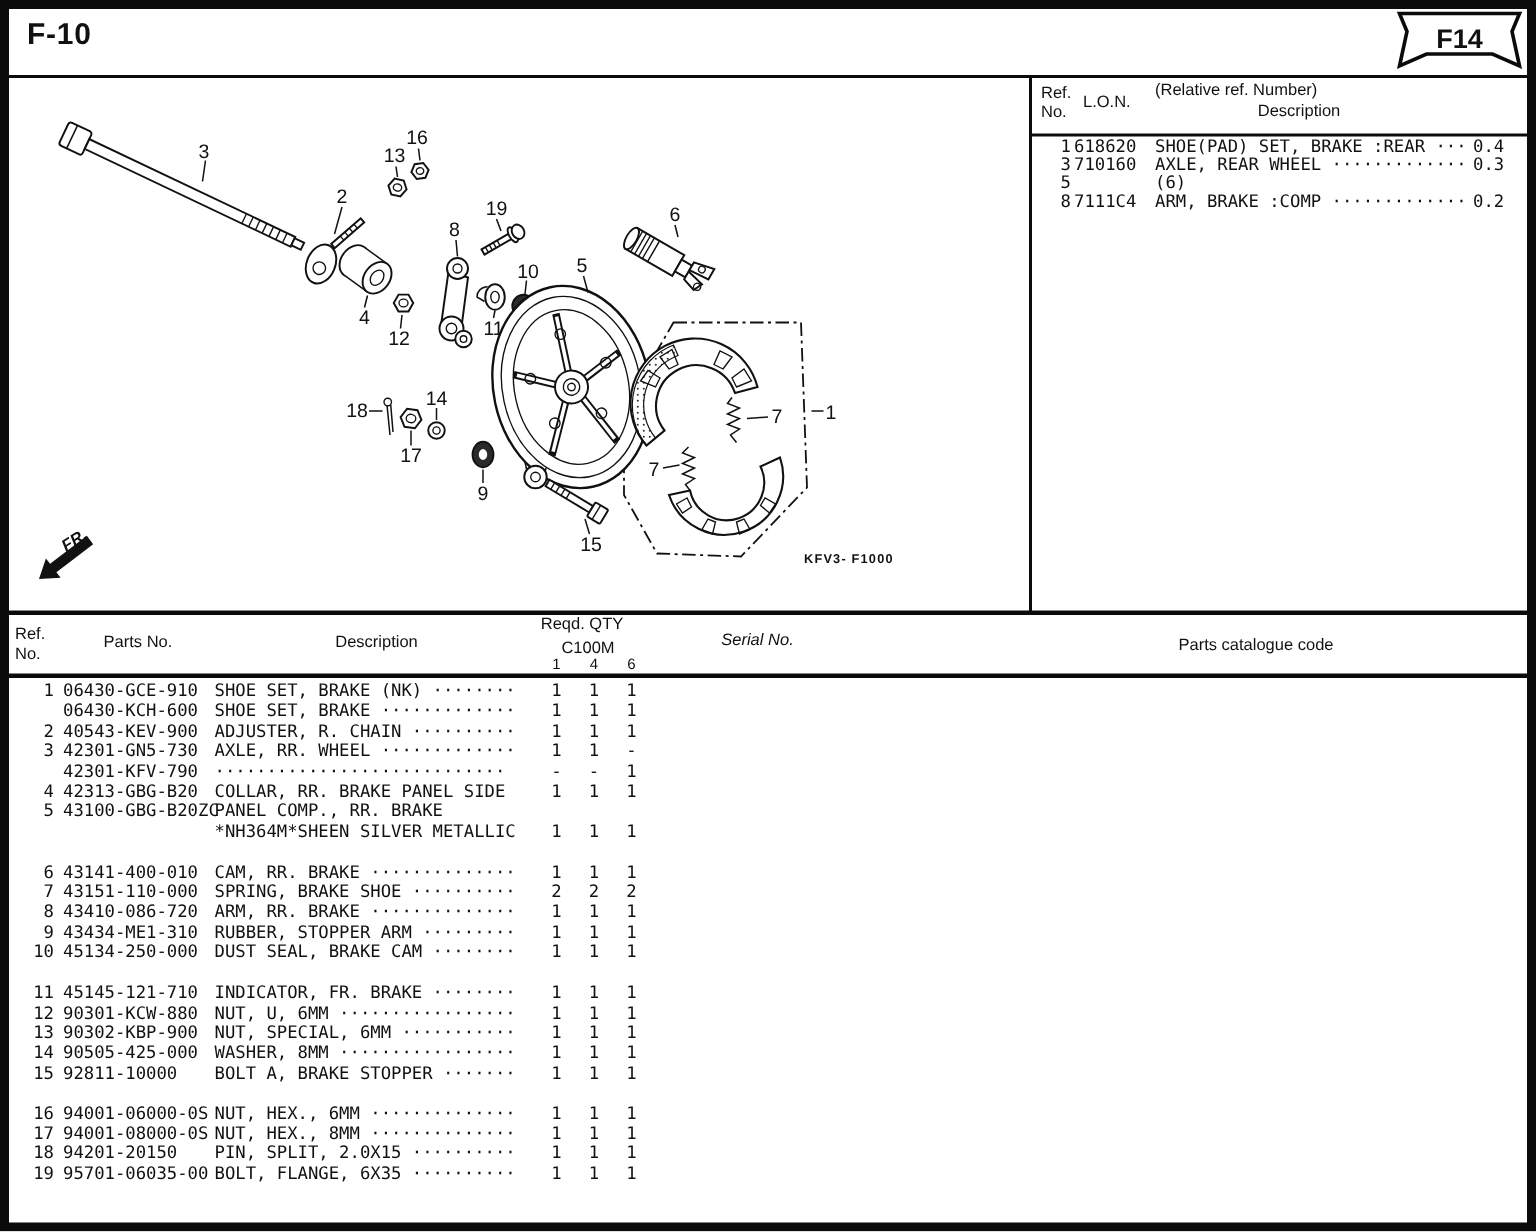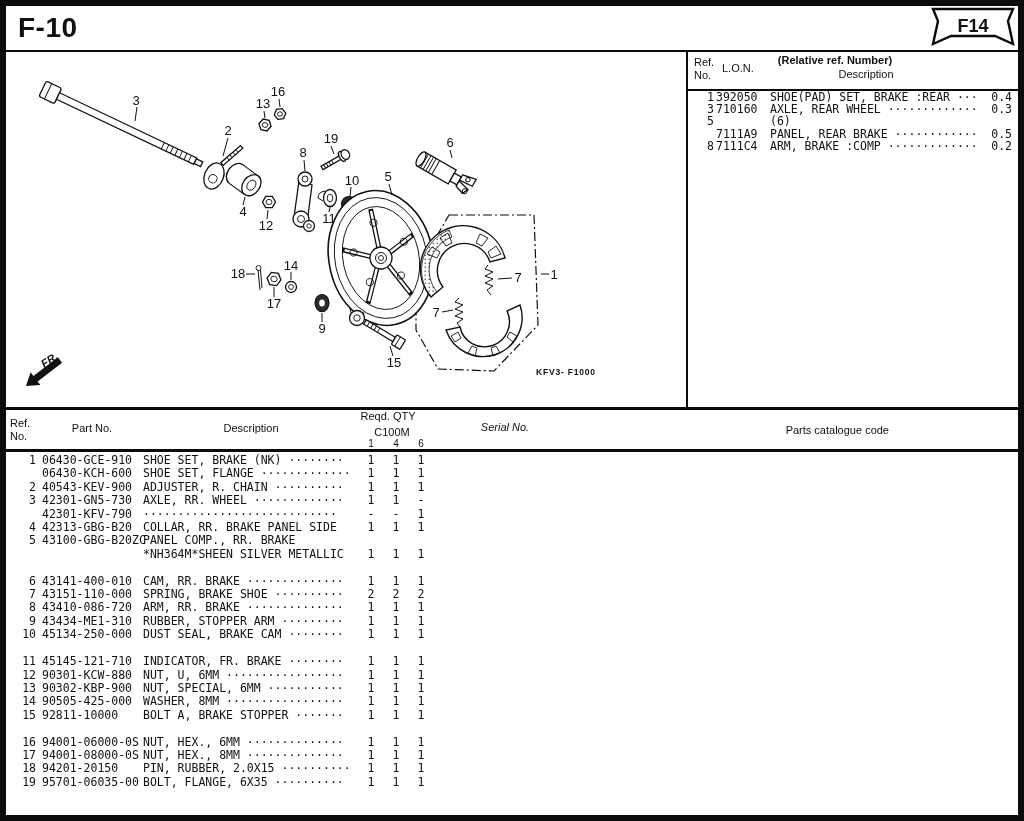--- a/index.html
+++ b/index.html
@@ -7,32 +7,32 @@
     position:relative; width:1024px; height:821px; background:#fff;
     font-family:"Liberation Sans", sans-serif; color:#111; overflow:hidden;
   }
   .page-border {
     position:absolute; inset:0; border:6px solid #0b0b0b; pointer-events:none; z-index:50;
   }
   .abs { position:absolute; }
   .hline { position:absolute; background:#0b0b0b; }
   .vline { position:absolute; background:#0b0b0b; }
 
-  .page-code { left:18px; top:12px; font-size:28px; font-weight:bold; letter-spacing:0.5px; }
+  .page-code { left:18px; top:12px; font-size:20px; font-weight:bold; letter-spacing:0.5px; }
   .page-title { left:0; top:15px; width:1024px; text-align:center; font-size:21px; letter-spacing:2px; word-spacing:10px; }
 
   
   .rt-label { position:absolute; font-size:11px; }
   .rt-rows { position:absolute; left:686px; top:91px; width:338px; }
   .rrow { position:relative; height:12.2px; font-size:11.5px; line-height:12.2px; font-family:"DejaVu Sans Mono",monospace; }
   .rrow span { position:absolute; white-space:pre; }
   .r-ref  { left:12px; width:16px; text-align:right; }
   .r-lon  { left:30px; }
   .r-desc { left:84px; }
-  .r-frt  { left:296px; width:30px; text-align:right; }
+  .r-frt  { left:296px; width:30px; }
 
   
   .pt-label { position:absolute; font-size:11px; }
   .pt-label.small { font-size:11px; }
   .pt-rows { position:absolute; left:0; top:454px; width:1024px; }
   .prow { position:relative; height:13.42px; font-size:11.5px; line-height:13.42px; font-family:"DejaVu Sans Mono",monospace; }
   .prow span { position:absolute; white-space:pre; }
   .c-ref  { left:8px;  width:28px; text-align:right; }
   .c-part { left:42px; }
   .c-desc { left:143px; }
@@ -300,80 +300,74 @@
       <polygon points="49.9,307.2 25.4,325.9 22.6,322.3 18,336 32.4,335.1 29.6,331.5 54.1,312.8" fill="#111"></polygon>
       <text class="frlabel" x="36" y="318" transform="rotate(-33 36 318)">FR.</text>
     </g>
 
     <text class="figcode" x="528" y="325">KFV3- F1000</text>
   </svg>
 
   <div class="rt-label" style="left:694px; top:56px;">Ref.</div>
   <div class="rt-label" style="left:694px; top:69px;">No.</div>
   <div class="rt-label" style="left:722px; top:62px;">L.O.N.</div>
-  <div class="rt-label" style="left:770px; top:54px; width:130px; text-align:center;font-weight:bold;">(Relative ref. Number)</div>
+  <div class="rt-label" style="left:770px; top:54px; width:130px; ">(Relative ref. Number)</div>
   <div class="rt-label" style="left:796px; top:68px; width:140px; text-align:center;">Description</div>
   <div class="rt-label" style="left:980px; top:62px;margin-left:45px;">F.R.T.</div>
   <div class="rt-rows">
       <div class="rrow">
         <span class="r-ref">1</span>
-        <span class="r-lon">392050</span>
+        <span class="r-lon">618620</span>
         <span class="r-desc">SHOE(PAD) SET, BRAKE :REAR ···</span>
         <span class="r-frt">0.4</span>
       </div>
       <div class="rrow">
         <span class="r-ref">3</span>
         <span class="r-lon">710160</span>
         <span class="r-desc">AXLE, REAR WHEEL ·············</span>
         <span class="r-frt">0.3</span>
       </div>
       <div class="rrow">
         <span class="r-ref">5</span>
         <span class="r-lon"></span>
         <span class="r-desc">(6)</span>
         <span class="r-frt"></span>
       </div>
       <div class="rrow">
-        <span class="r-ref"></span>
-        <span class="r-lon">7111A9</span>
-        <span class="r-desc">PANEL, REAR BRAKE ············</span>
-        <span class="r-frt">0.5</span>
-      </div>
-      <div class="rrow">
         <span class="r-ref">8</span>
         <span class="r-lon">7111C4</span>
         <span class="r-desc">ARM, BRAKE :COMP ·············</span>
         <span class="r-frt">0.2</span>
       </div>
     </div>
 
   <div class="pt-label" style="left:10px; top:417px;">Ref.</div>
   <div class="pt-label" style="left:10px; top:430px;">No.</div>
-  <div class="pt-label" style="left:42px; top:422px; width:100px; text-align:center;">Part No.</div>
+  <div class="pt-label" style="left:42px; top:422px; width:100px; text-align:center;">Parts No.</div>
   <div class="pt-label" style="left:181px; top:422px; width:140px; text-align:center;">Description</div>
   <div class="pt-label" style="left:338px; top:410px; width:100px; text-align:center;">Reqd. QTY</div>
   <div class="pt-label small" style="left:342px; top:426px; width:100px; text-align:center;">C100M</div>
   <div class="qty-col" style="left:361px; top:438px;">1</div>
   <div class="qty-col" style="left:386px; top:438px;">4</div>
   <div class="qty-col" style="left:411px; top:438px;">6</div>
   <div class="pt-label" style="left:445px; top:421px; width:120px; text-align:center;font-style:italic;">Serial No.</div>
   <div class="pt-label" style="left:689px; top:424px; width:200px; text-align:right;">Parts catalogue code</div>
   <div class="pt-rows">
       <div class="prow">
         <span class="c-ref">1</span>
         <span class="c-part">06430-GCE-910</span>
         <span class="c-desc">SHOE SET, BRAKE (NK) ········</span>
         <span class="c-q q1">1</span>
         <span class="c-q q2">1</span>
         <span class="c-q q3">1</span>
       </div>
       <div class="prow">
         <span class="c-ref"></span>
         <span class="c-part">06430-KCH-600</span>
-        <span class="c-desc">SHOE SET, FLANGE ·············</span>
+        <span class="c-desc">SHOE SET, BRAKE ·············</span>
         <span class="c-q q1">1</span>
         <span class="c-q q2">1</span>
         <span class="c-q q3">1</span>
       </div>
       <div class="prow">
         <span class="c-ref">2</span>
         <span class="c-part">40543-KEV-900</span>
         <span class="c-desc">ADJUSTER, R. CHAIN ··········</span>
         <span class="c-q q1">1</span>
         <span class="c-q q2">1</span>
@@ -514,21 +508,21 @@
         <span class="c-ref">17</span>
         <span class="c-part">94001-08000-0S</span>
         <span class="c-desc">NUT, HEX., 8MM ··············</span>
         <span class="c-q q1">1</span>
         <span class="c-q q2">1</span>
         <span class="c-q q3">1</span>
       </div>
       <div class="prow">
         <span class="c-ref">18</span>
         <span class="c-part">94201-20150</span>
-        <span class="c-desc">PIN, RUBBER, 2.0X15 ··········</span>
+        <span class="c-desc">PIN, SPLIT, 2.0X15 ··········</span>
         <span class="c-q q1">1</span>
         <span class="c-q q2">1</span>
         <span class="c-q q3">1</span>
       </div>
       <div class="prow">
         <span class="c-ref">19</span>
         <span class="c-part">95701-06035-00</span>
         <span class="c-desc">BOLT, FLANGE, 6X35 ··········</span>
         <span class="c-q q1">1</span>
         <span class="c-q q2">1</span>

